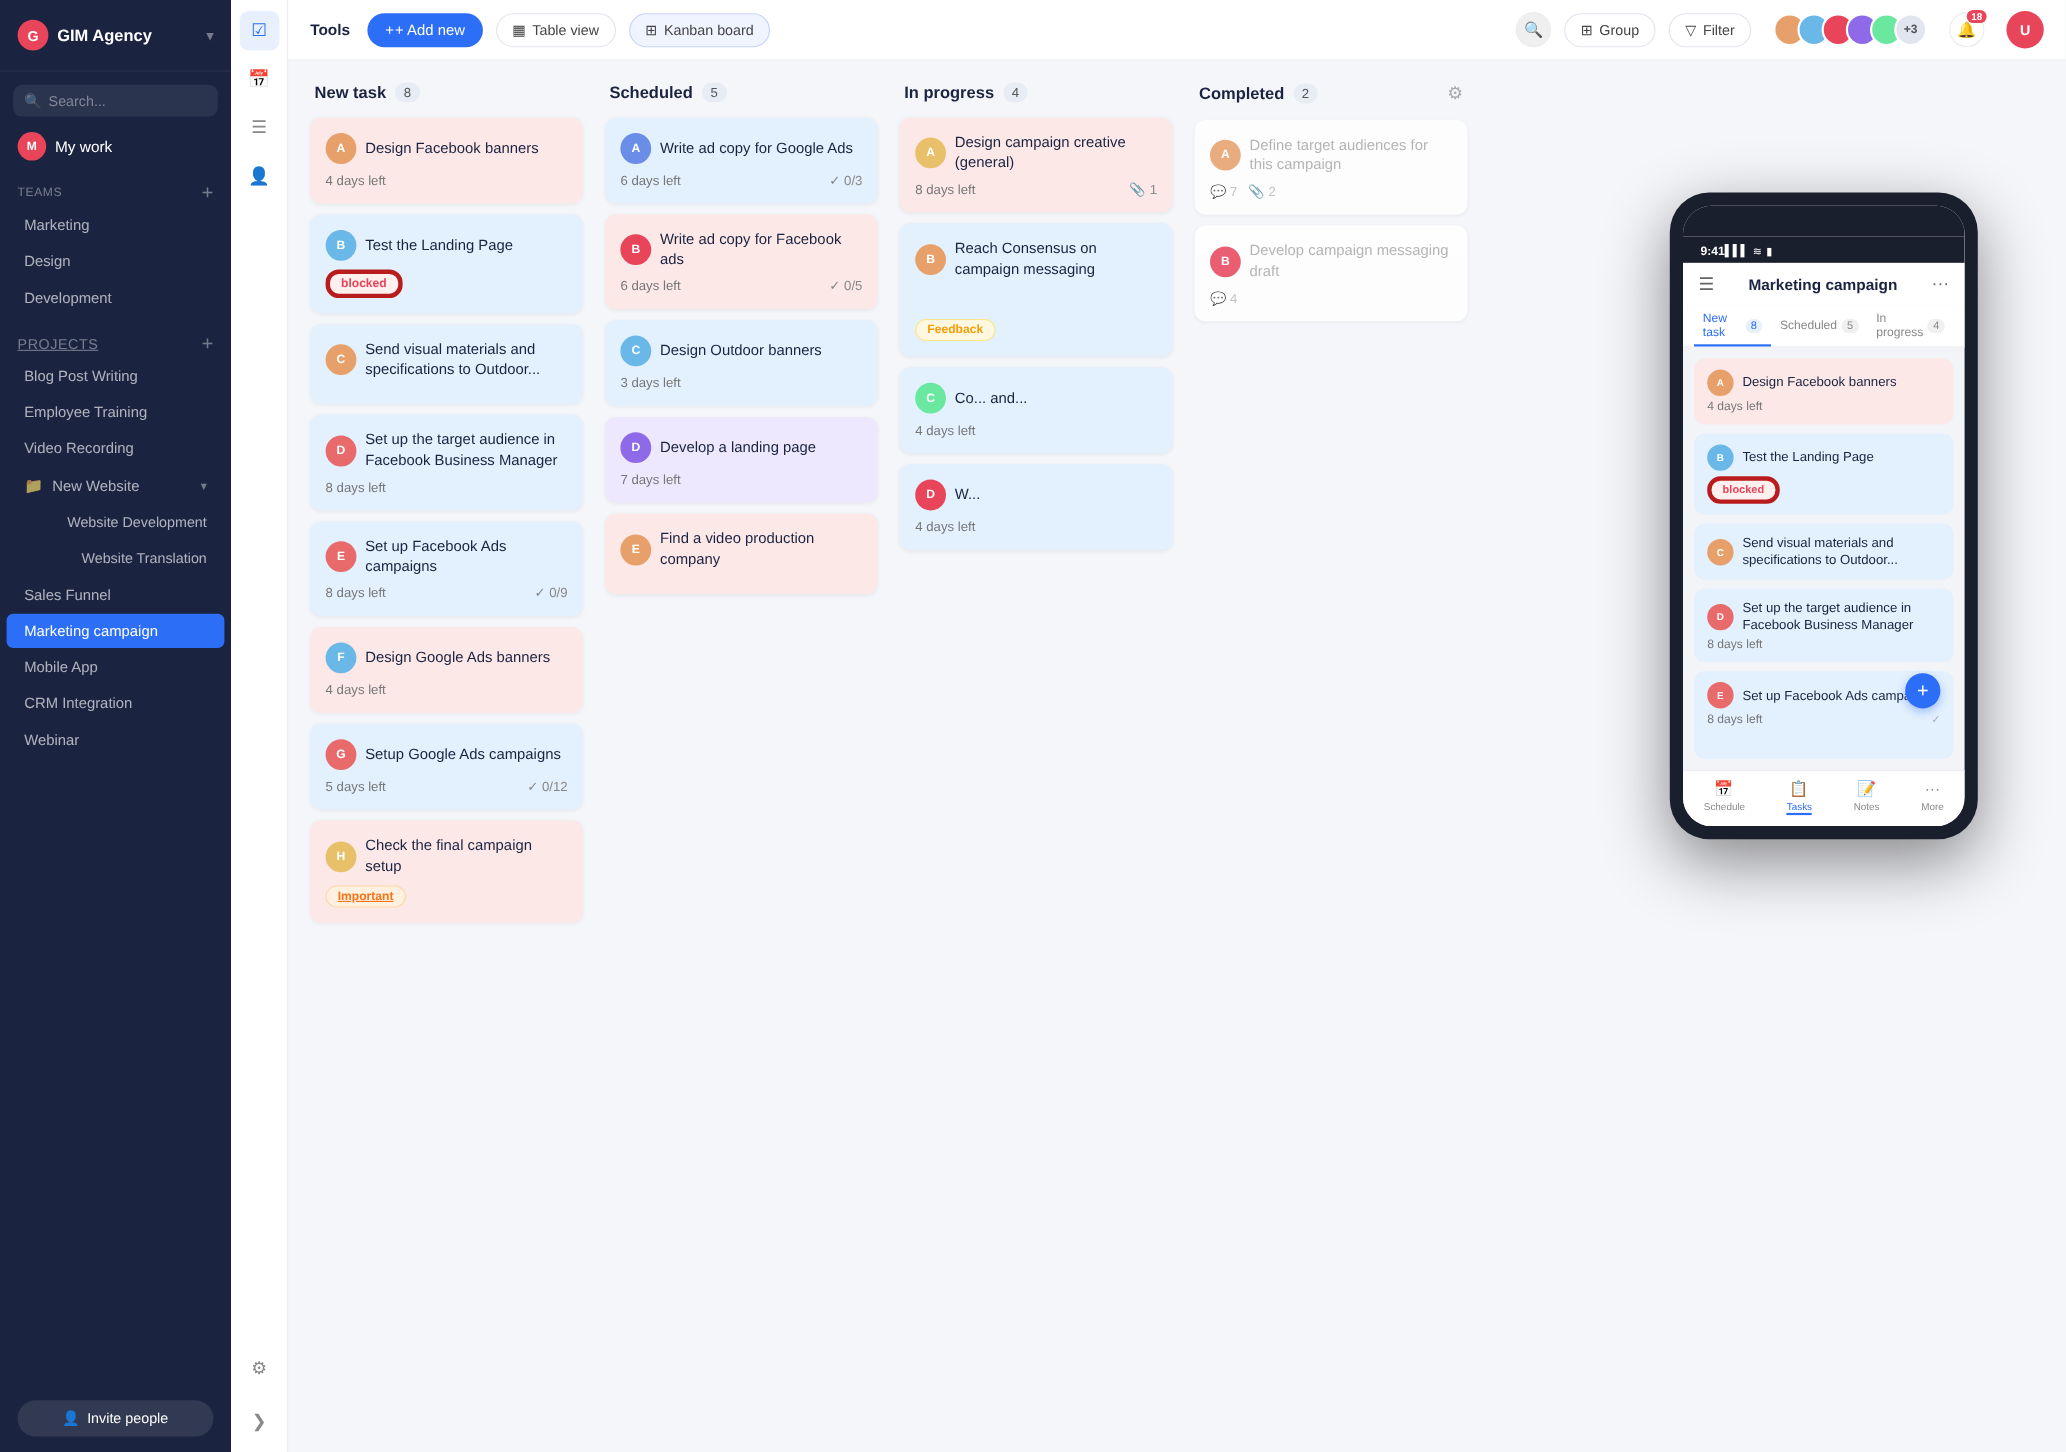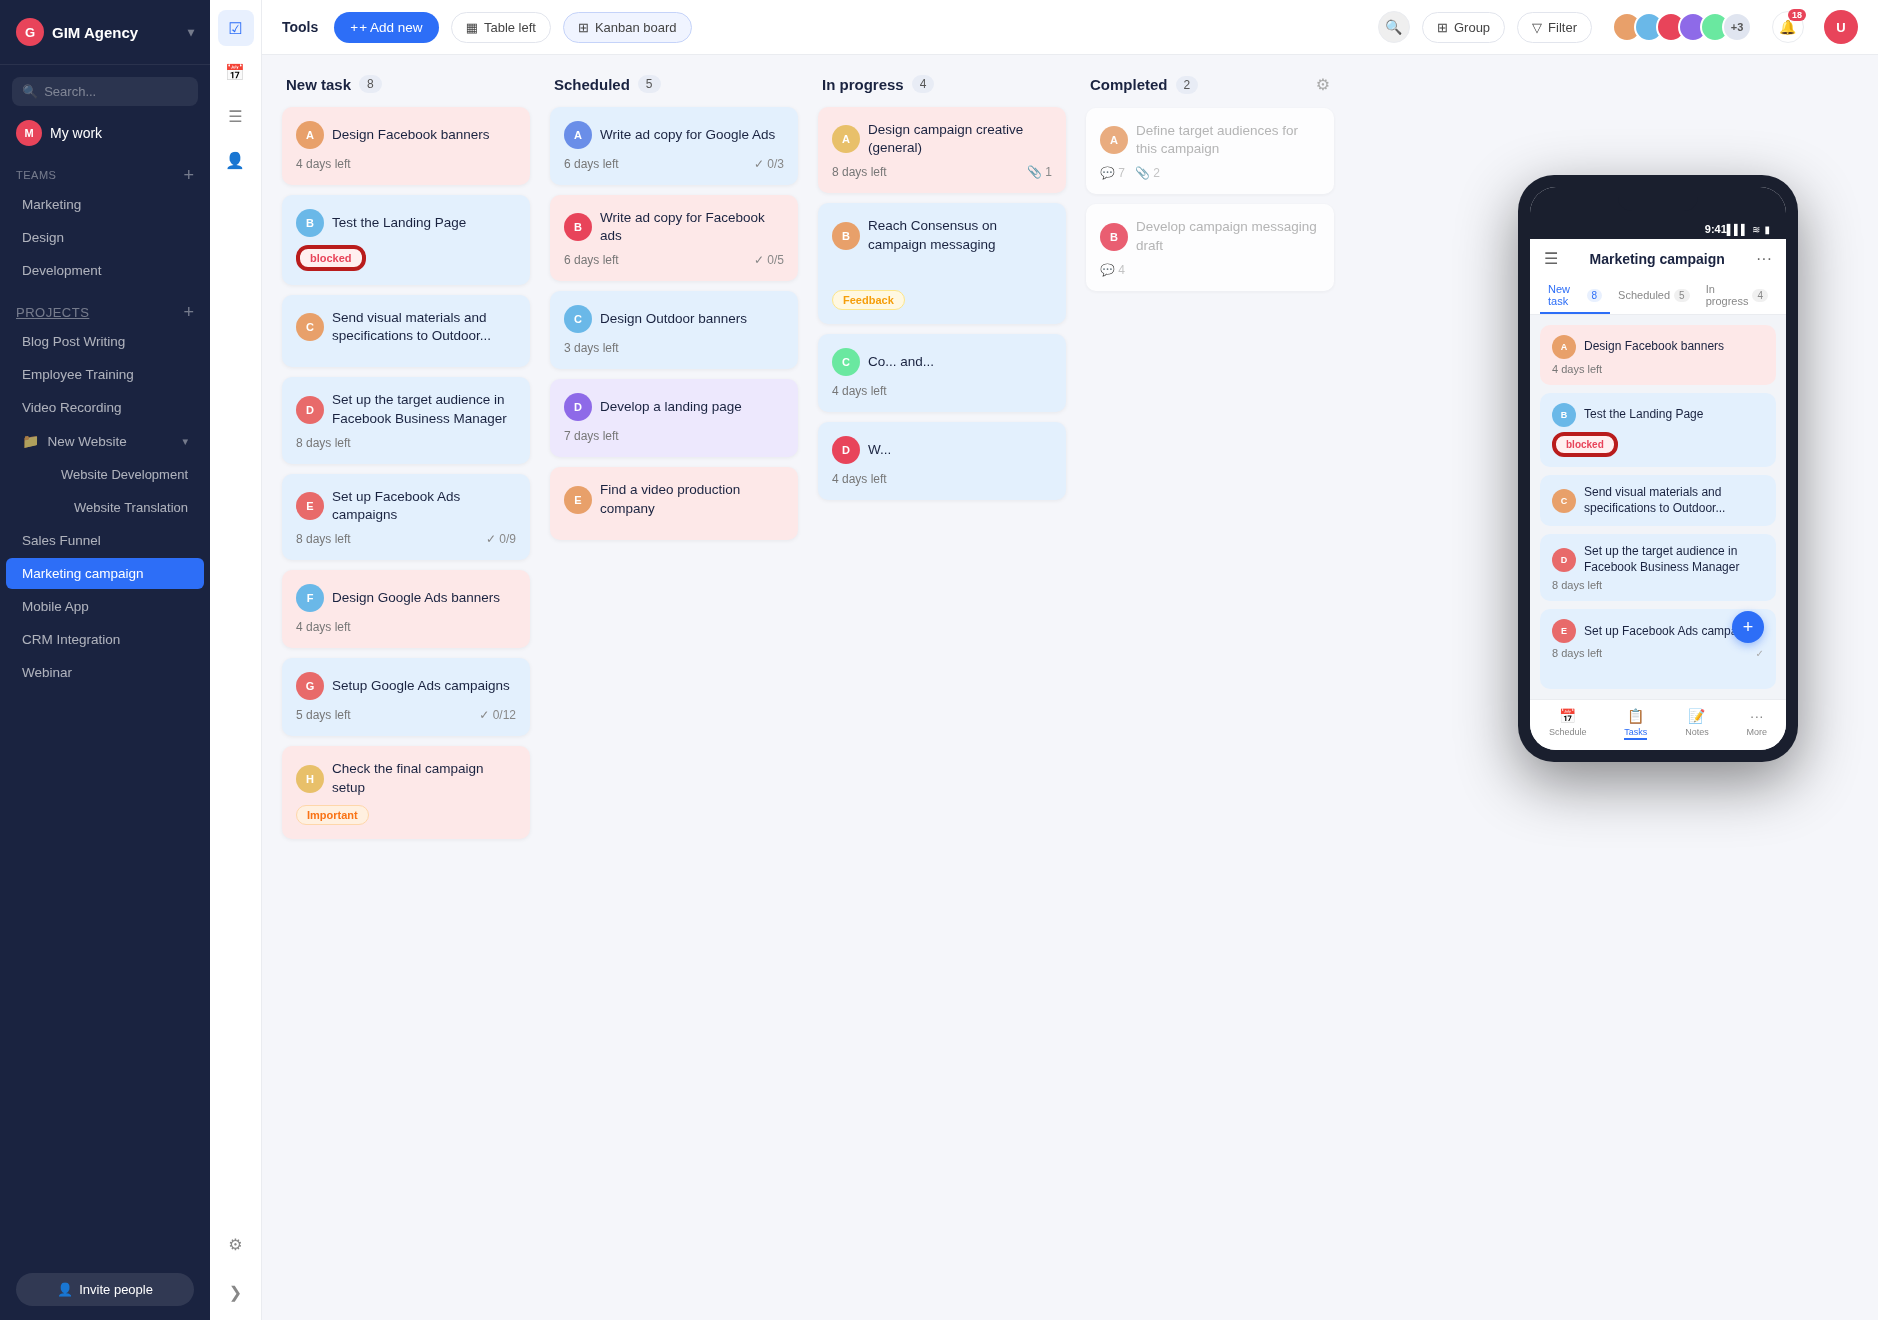--- a/index.html
+++ b/index.html
@@ -58,28 +58,28 @@
     .card.blue { background: #e3f0fd; }
     .card-top { display: flex; align-items: center; gap: 8px; margin-bottom: 8px; }
     .card-avatar { width: 28px; height: 28px; border-radius: 50%; flex-shrink: 0; overflow: hidden; display: flex; align-items: center; justify-content: center; font-size: 11px; font-weight: 600; color: #fff; }
     .card-title { font-size: 13.5px; font-weight: 500; color: #1a2340; line-height: 1.35; }
     .card-footer { display: flex; align-items: center; justify-content: space-between; margin-top: 8px; }
     .card-days { font-size: 12px; color: #777; }
     .card-meta { display: flex; align-items: center; gap: 10px; font-size: 12px; color: #888; }
     .badge { display: inline-block; padding: 3px 10px; border-radius: 12px; font-size: 11px; font-weight: 600; }
     .badge-blocked { background: #fff0f0; color: #e8445a; border: 4px solid #b91c1c; }
     .badge-feedback { background: #fff8e1; color: #f59e0b; border: 1px solid #fde68a; margin-top: 28px; }
-    .badge-important { background: #fff0e0; color: #f97316; border: 1px solid #fed7aa; }
+    .badge-important { background: #fff0e0; color: #f97316; border: 1px solid #fed7aa; text-decoration: underline; }
     .completed-col .card { opacity: 0.85; }
     .col-in-progress { }
 
     
     .mobile-overlay { position: absolute; right: 80px; top: 120px; width: 280px; background: #1a1f2e; border-radius: 36px; padding: 12px; box-shadow: 0 20px 60px rgba(0,0,0,0.45); z-index: 100; }
     .phone-inner { background: #f2f4f8; border-radius: 26px; overflow: hidden; }
-    .phone-status { background: #1a1f2e; color: #fff; font-size: 11px; padding: 8px 16px 4px; display: flex; justify-content: flex-end; align-items: center; }
+    .phone-status { background: #1a1f2e; color: #fff; font-size: 11px; padding: 8px 16px 4px; display: flex; justify-content: flex-start; align-items: center; }
     .phone-time { font-weight: 600; }
     .phone-icons { display: flex; gap: 4px; font-size: 10px; }
     .phone-header { background: #fff; padding: 10px 14px 8px; display: flex; align-items: center; justify-content: space-between; }
     .phone-title { font-size: 14px; font-weight: 600; color: #1a2340; }
     .phone-tabs { background: #fff; padding: 0 10px; display: flex; gap: 0; border-bottom: 1px solid #eaecf0; }
     .phone-tab { font-size: 11px; padding: 7px 8px; color: #888; cursor: pointer; display: flex; align-items: center; gap: 4px; position: relative; }
     .phone-tab.active { color: #2d6ef7; }
     .phone-tab.active::after { content: ''; position: absolute; bottom: 0; left: 0; right: 0; height: 2px; background: #2d6ef7; }
     .phone-tab-count { background: #f0f0f0; border-radius: 8px; padding: 1px 5px; font-size: 10px; }
     .phone-tab.active .phone-tab-count { background: #e8f0fe; color: #2d6ef7; }
@@ -167,21 +167,21 @@
 <div class="main">
 
   <div class="topbar">
     <span class="topbar-tools">Tools</span>
     <button class="add-new-btn">
       <span>+</span>
       <span style="margin-left:-4px;">+ Add new</span>
     </button>
     <button class="view-btn">
       <span>▦</span>
-      <span>Table left</span>
+      <span>Table view</span>
     </button>
     <button class="view-btn active">
       <span>⊞</span>
       <span>Kanban board</span>
     </button>
     <div class="topbar-spacer"></div>
     <button class="topbar-search">
       <span>🔍</span>
     </button>
     <button class="topbar-action">

